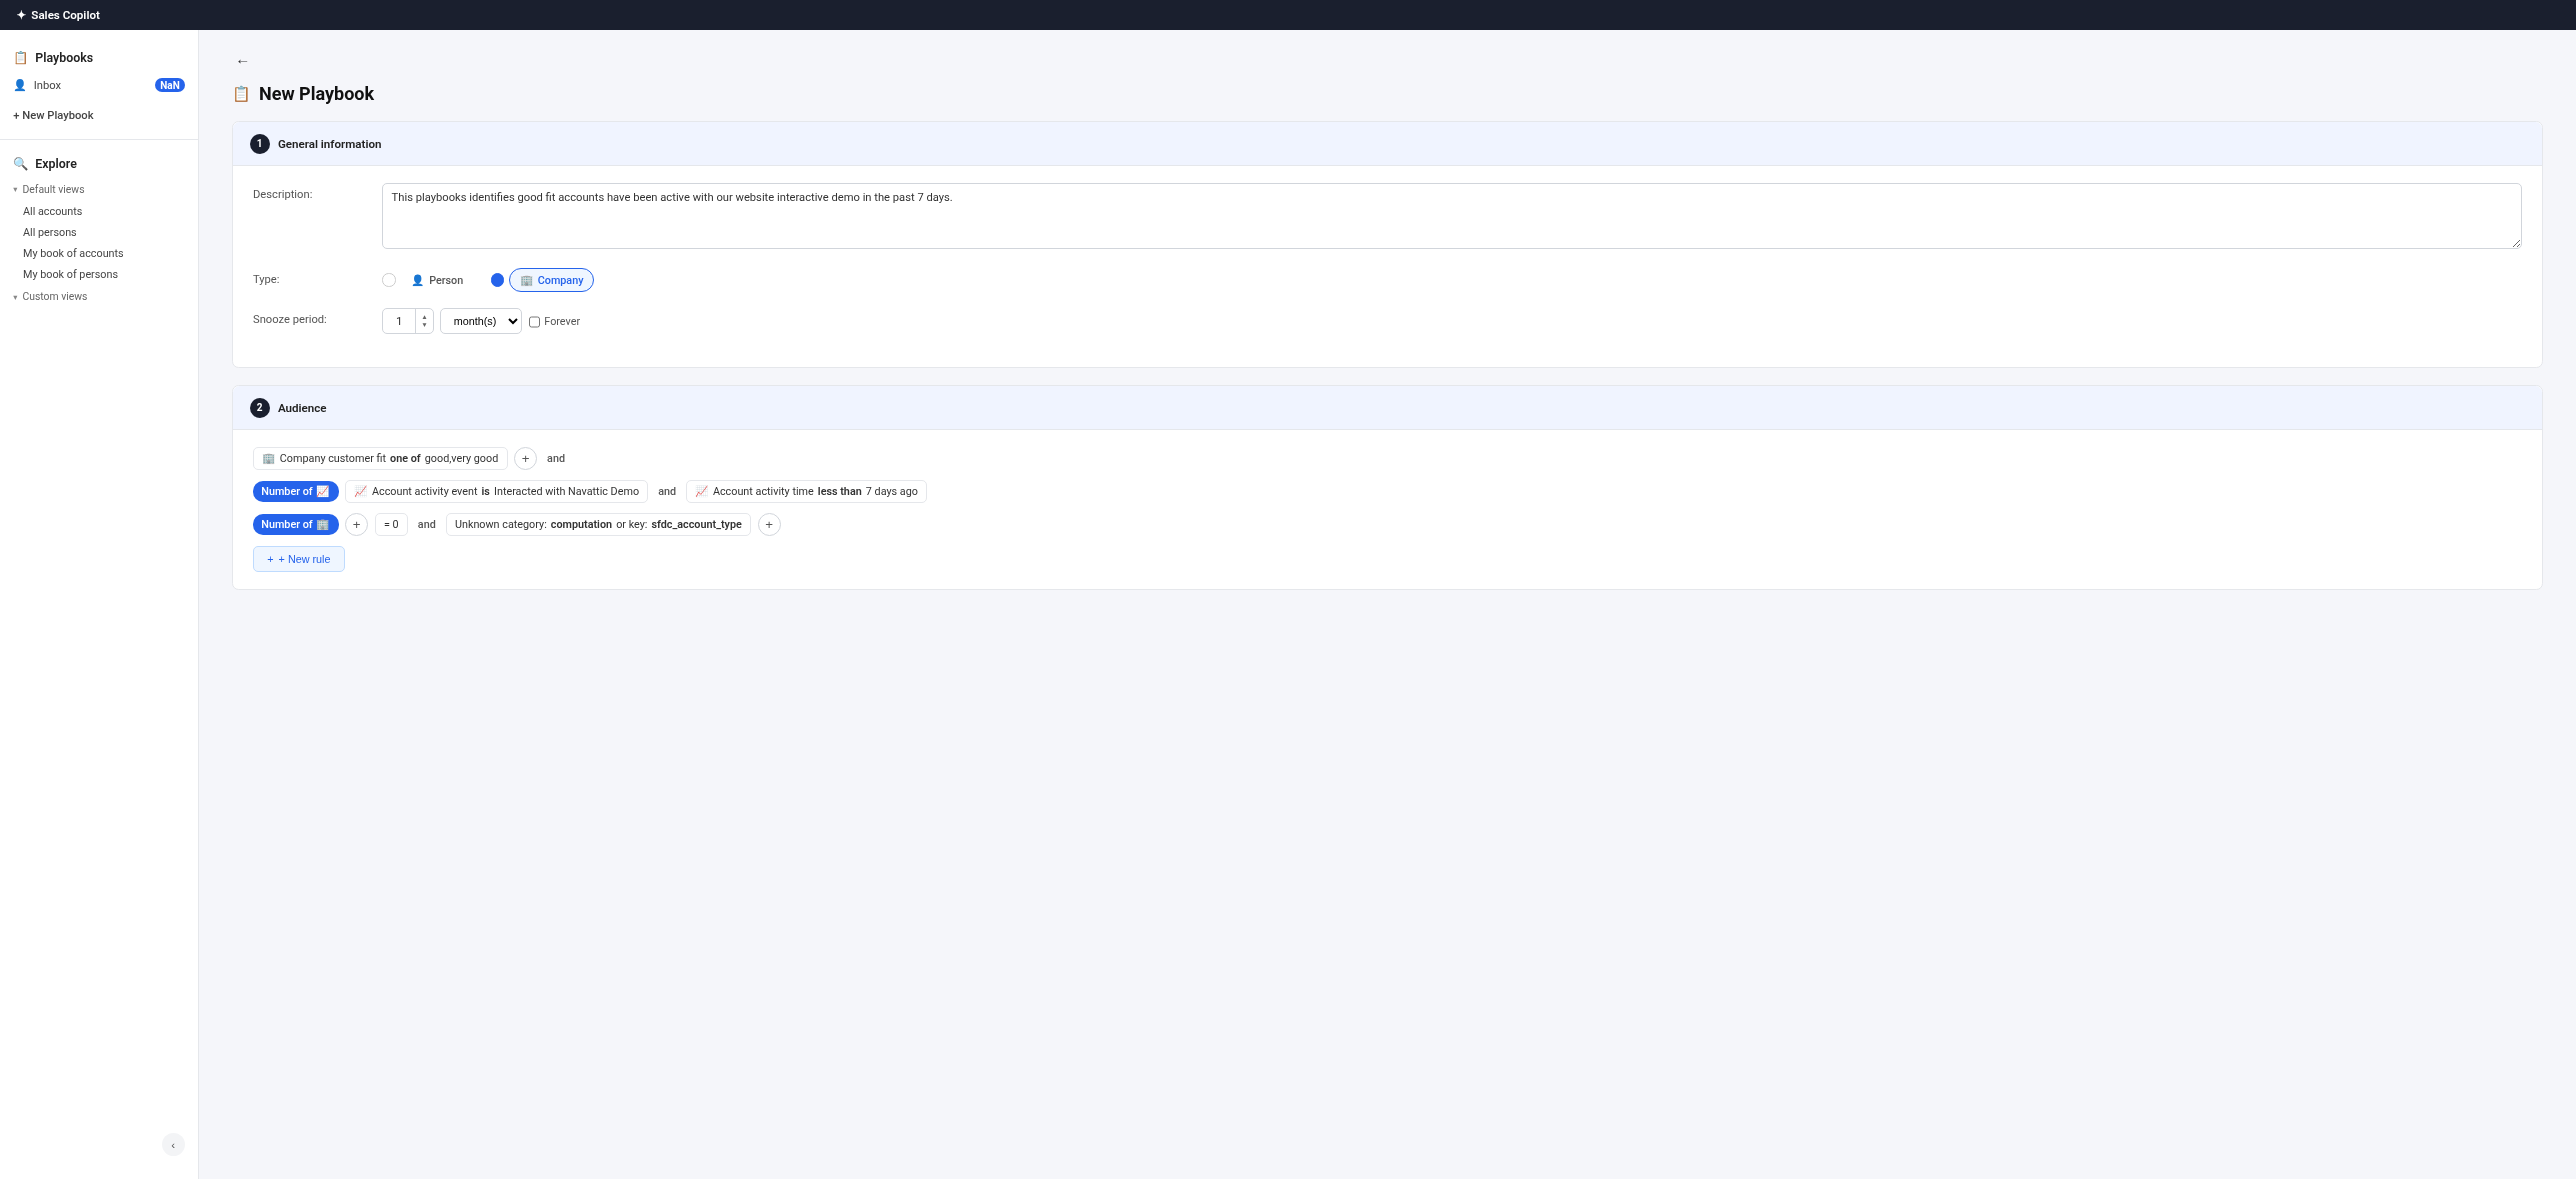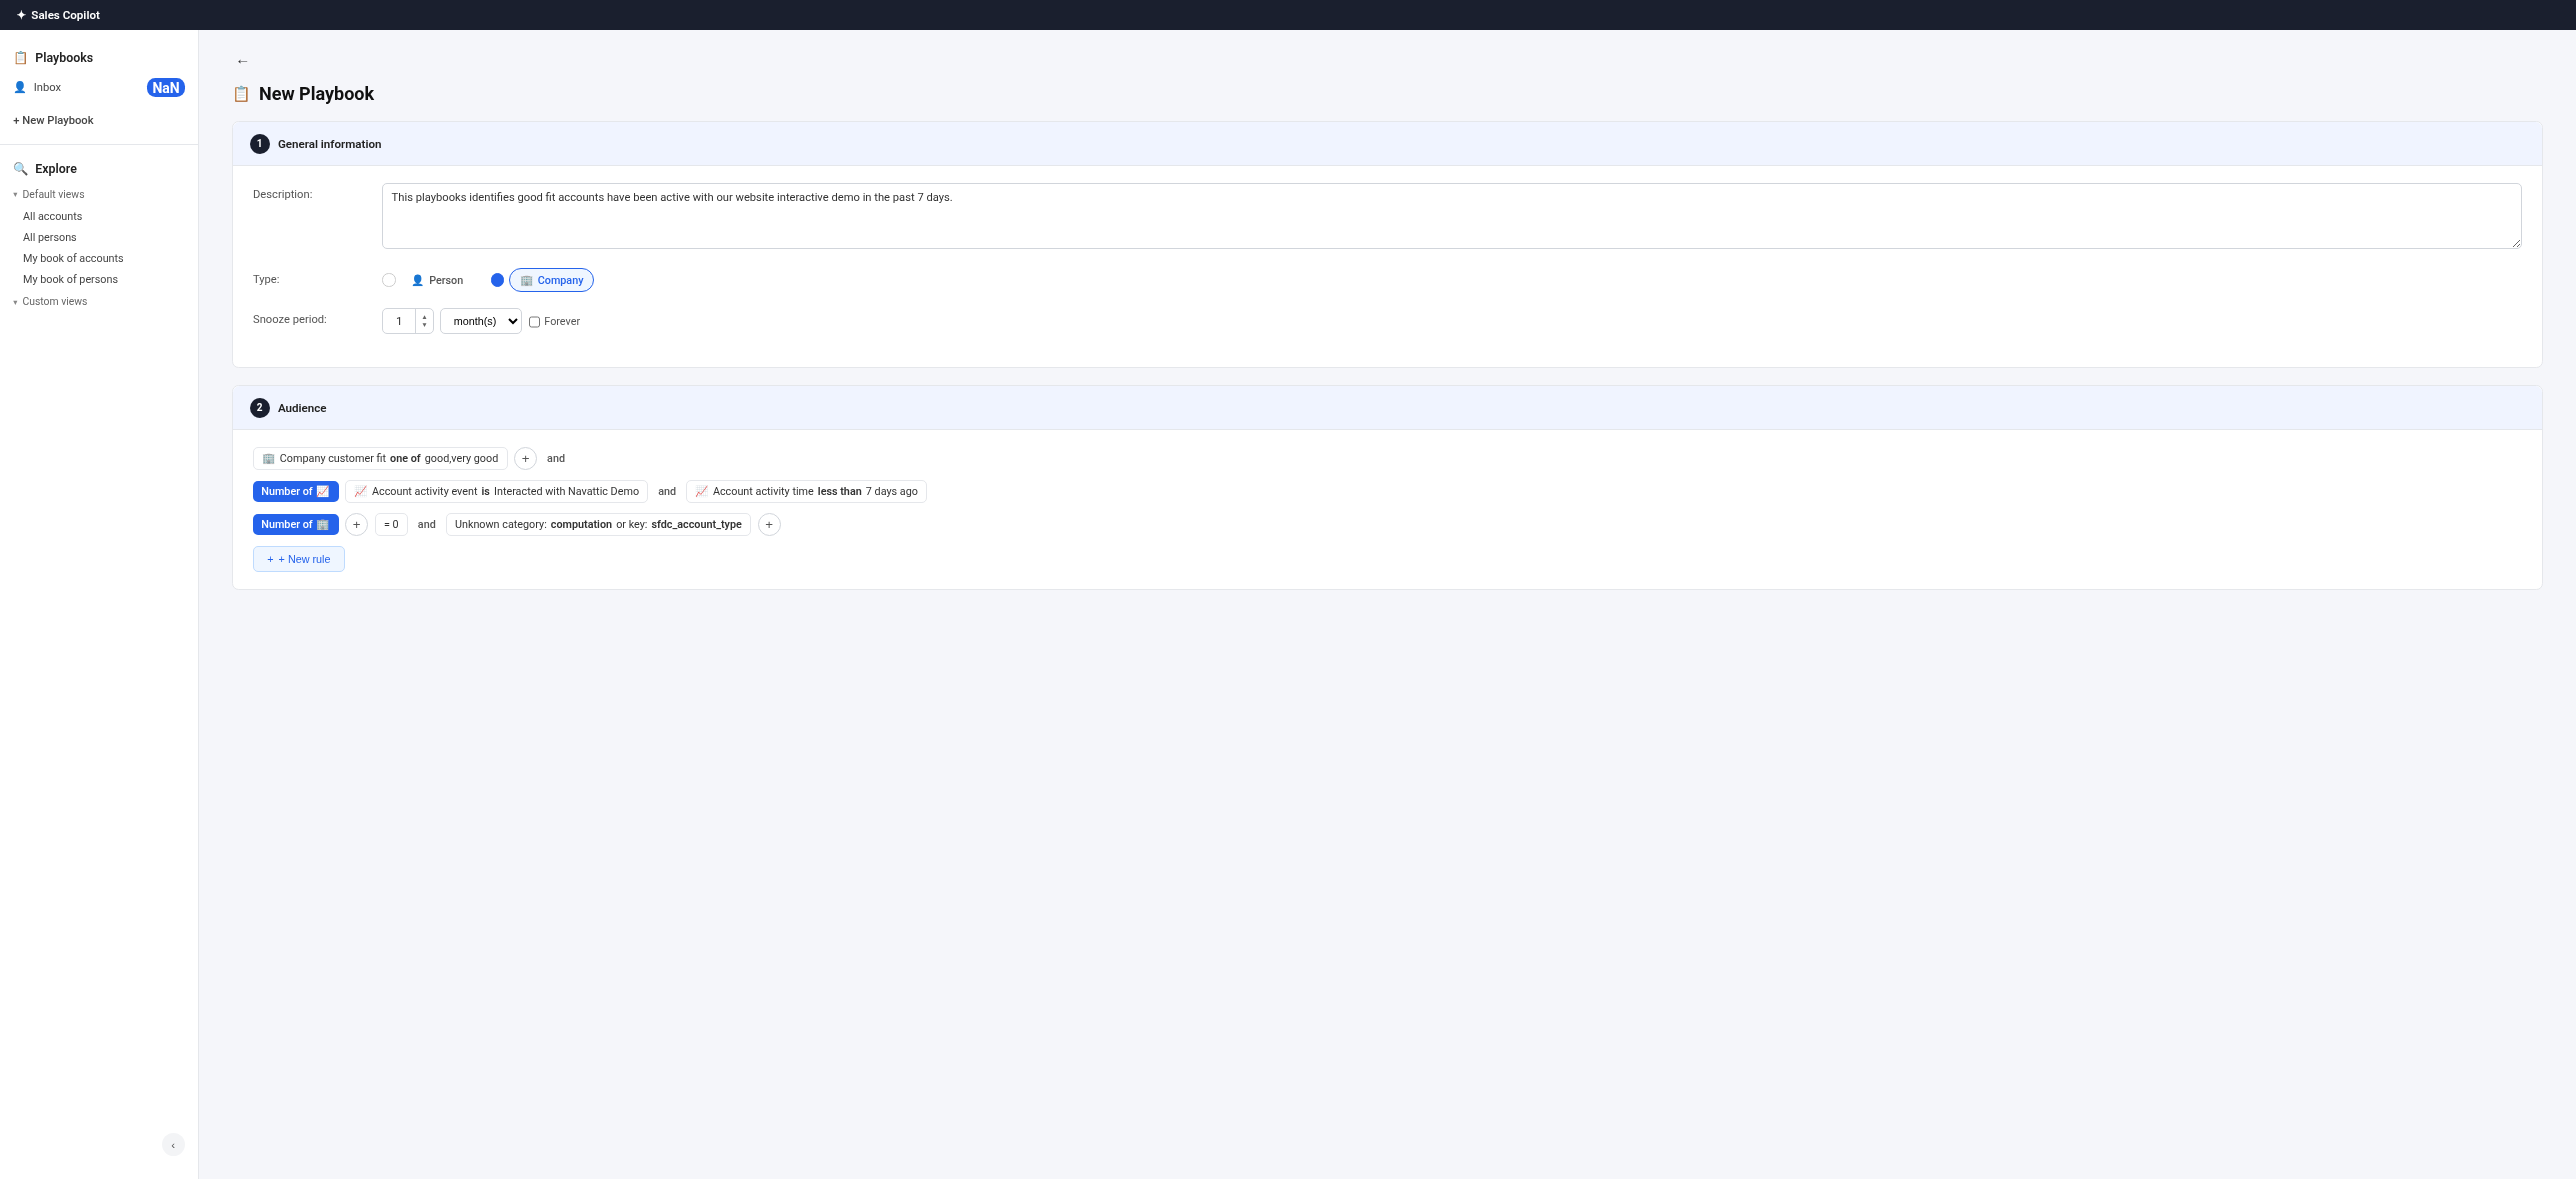--- a/index.html
+++ b/index.html
@@ -63,21 +63,21 @@
       gap: 6.6px;
       padding: 6.6px 13.3px;
       cursor: pointer;
       color: #444;
       font-size: 11.2px;
       margin-bottom: 3.3px;
     }
     .badge-nan {
       background: #2563eb;
       color: #fff;
-      font-size: 14px;
+      font-size: 10px;
       font-weight: 700;
       padding: 1.7px 5px;
       border-radius: 8.3px;
       margin-left: auto;
     }
     .sidebar-new-playbook {
       display: flex;
       align-items: center;
       gap: 5px;
       padding: 6.6px 13.3px;
@@ -384,21 +384,21 @@
       padding: 0 3.3px;
     }
 
     
     .number-of-chip {
       display: flex;
       align-items: center;
       gap: 4.1px;
       background: #2563eb;
       color: #fff;
-      border-radius: 5px;
+      border-radius: 10px;
       padding: 4.1px 8.3px;
       font-size: 10.8px;
       font-weight: 500;
       white-space: nowrap;
     }
 
     .equals-chip {
       display: flex;
       align-items: center;
       gap: 5px;

